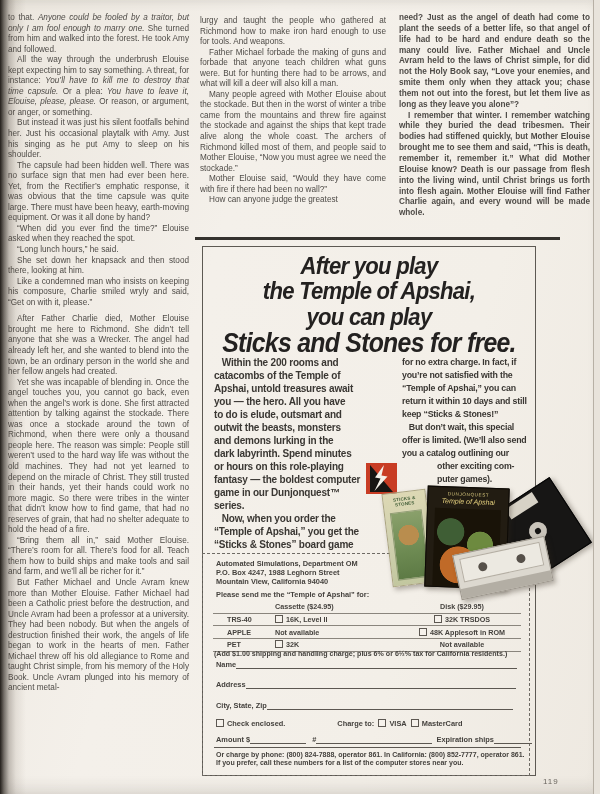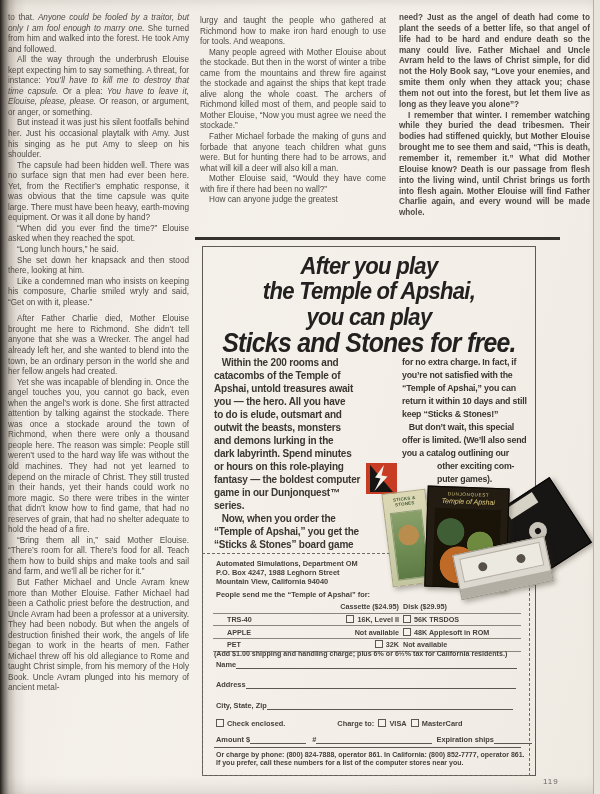--- a/index.html
+++ b/index.html
@@ -74,22 +74,22 @@
   #cassette .c-base{position:absolute;left:0;bottom:0;width:100%;height:10px;background:#b3aea4;}
 
   
   #coupon{position:absolute;left:202px;top:553px;width:326px;height:221px;border:1px dashed #6e6a64;color:#45423e;}
   .cp{position:absolute;font-weight:bold;color:#45423e;}
   #cp-address{left:13px;top:6px;font-size:7.4px;line-height:8.8px;}
   #cp-intro{left:13px;top:36px;font-size:7.4px;}
   #cp-table{left:10px;top:47px;width:308px;font-size:7.2px;}
   .t-row{display:flex;align-items:center;height:11.7px;border-bottom:1px solid #8a857d;}
   .t-label{width:62px;padding-left:14px;box-sizing:border-box;}
-  .t-cass{width:124px;text-align:right;}
-  .t-disk{width:122px;text-align:left;padding-left:4px;box-sizing:border-box;}
+  .t-cass{width:124px;text-align:left;}
+  .t-disk{width:122px;text-align:center;padding-left:4px;box-sizing:border-box;}
   .cbx{display:inline-block;width:6px;height:6px;border:1px solid #5c5751;margin-right:3px;vertical-align:-1px;background:#f6f2ec;}
   #cp-note{left:11px;top:96px;font-size:7.1px;}
   .fld{position:absolute;left:13px;font-size:7.4px;font-weight:bold;color:#45423e;white-space:nowrap;}
   .fl{display:inline-block;border-bottom:1px solid #5c5751;height:8px;vertical-align:bottom;}
   #cp-name{top:106px;} #cp-addr{top:126px;} #cp-city{top:147px;}
   #cp-pay{top:165px;} #cp-pay .gap{display:inline-block;width:52px;}
   #cp-amount{top:181px;}
   #cp-rule{position:absolute;left:11px;top:193px;width:307px;border-top:1px solid #5c5751;}
   #cp-phone1{left:13px;top:197px;font-size:7px;}
   #cp-phone2{left:13px;top:205px;font-size:7px;}
@@ -112,22 +112,22 @@
     </div>
   <div class="blk-b">
       <p><span>After Father Charlie died, Mother Elouise brought me here to Richmond. She didn’t tell anyone that she was a Wrecker. The angel had already left her, and she wanted to blend into the town, be an ordinary person in the world she and her fellow angels had created.</span></p>
       <p><span>Yet she was incapable of blending in. Once the angel touches you, you cannot go back, even when the angel’s work is done. She first attracted attention by talking against the stockade. There was once a stockade around the town of Richmond, when there were only a thousand people here. The reason was simple: People still weren’t used to the hard way life was without the old machines. They had not yet learned to depend on the miracle of Christ. They still trusted in their hands, yet their hands could work no more magic. So there were tribes in the winter that didn’t know how to find game, that had no reserves of grain, that had no shelter adequate to hold the head of a fire.</span></p>
       <p><span>“Bring them all in,” said Mother Elouise. “There’s room for all. There’s food for all. Teach them how to build ships and make tools and sail and farm, and we’ll all be richer for it.”</span></p>
       <p><span>But Father Michael and Uncle Avram knew more than Mother Elouise. Father Michael had been a Catholic priest before the destruction, and Uncle Avram had been a professor at a university. They had been nobody. But when the angels of destruction finished their work, the angels of life began to work in the hearts of men. Father Michael threw off his old allegiance to Rome and taught Christ simple, from his memory of the Holy Book. Uncle Avram plunged into his memory of ancient metal-</span></p>
     </div>
 </div>
 <div id="col-mid" class="story">
     <p><span>lurgy and taught the people who gathered at Richmond how to make iron hard enough to use for tools. And weapons.</span></p>
+    <p><span>Father Michael forbade the making of guns and forbade that anyone teach children what guns were. But for hunting there had to be arrows, and what will kill a deer will also kill a man.</span></p>
     <p><span>Many people agreed with Mother Elouise about the stockade. But then in the worst of winter a tribe came from the mountains and threw fire against the stockade and against the ships that kept trade alive along the whole coast. The archers of Richmond killed most of them, and people said to Mother Elouise, “Now you must agree we need the stockade.”</span></p>
-    <p><span>Father Michael forbade the making of guns and forbade that anyone teach children what guns were. But for hunting there had to be arrows, and what will kill a deer will also kill a man.</span></p>
     <p><span>Mother Elouise said, “Would they have come with fire if there had been no wall?”</span></p>
     <p><span>How can anyone judge the greatest</span></p>
   </div>
 <div id="col-right" class="story">
     <p><span>need? Just as the angel of death had come to plant the seeds of a better life, so that angel of life had to be hard and endure death so the many could live. Father Michael and Uncle Avram held to the laws of Christ simple, for did not the Holy Book say, “Love your enemies, and smite them only when they attack you; chase them not out into the forest, but let them live as long as they leave you alone”?</span></p>
     <p><span>I remember that winter. I remember watching while they buried the dead tribesmen. Their bodies had stiffened quickly, but Mother Elouise brought me to see them and said, “This is death, remember it, remember it.” What did Mother Elouise know? Death is our passage from flesh into the living wind, until Christ brings us forth into flesh again. Mother Elouise will find Father Charlie again, and every wound will be made whole.</span></p>
   </div>
 
 <div id="ad-rule"></div>
 <div id="ad-box"></div>
@@ -193,32 +193,32 @@
   <div class="c-base"></div>
 </div>
 
 <div id="coupon">
   <div id="cp-address" class="cp">
     <div>Automated Simulations, Department  OM</div>
     <div>P.O. Box 4247, 1988 Leghorn Street</div>
     <div>Mountain View, California 94040</div>
   </div>
 
-  <div id="cp-intro" class="cp">People send me the “Temple of Apshai” for:</div>
+  <div id="cp-intro" class="cp">Please send me the “Temple of Apshai” for:</div>
 
   <div id="cp-table" class="cp">
     <div class="t-row">
       <div class="t-label"></div>
       <div class="t-cass">Cassette ($24.95)</div>
       <div class="t-disk">Disk ($29.95)</div>
     </div>
     <div class="t-row">
       <div class="t-label">TRS-40</div>
       <div class="t-cass"><span class="cbx"></span><span>16K, Level II</span></div>
-      <div class="t-disk"><span class="cbx"></span><span>56K TRSDOS</span></div>
+      <div class="t-disk"><span class="cbx"></span><span>32K TRSDOS</span></div>
     </div>
     <div class="t-row">
       <div class="t-label">APPLE</div>
       <div class="t-cass"><span>Not available</span></div>
       <div class="t-disk"><span class="cbx"></span><span>48K Applesoft in ROM</span></div>
     </div>
     <div class="t-row">
       <div class="t-label">PET</div>
       <div class="t-cass"><span class="cbx"></span><span>32K</span></div>
       <div class="t-disk"><span>Not available</span></div>

